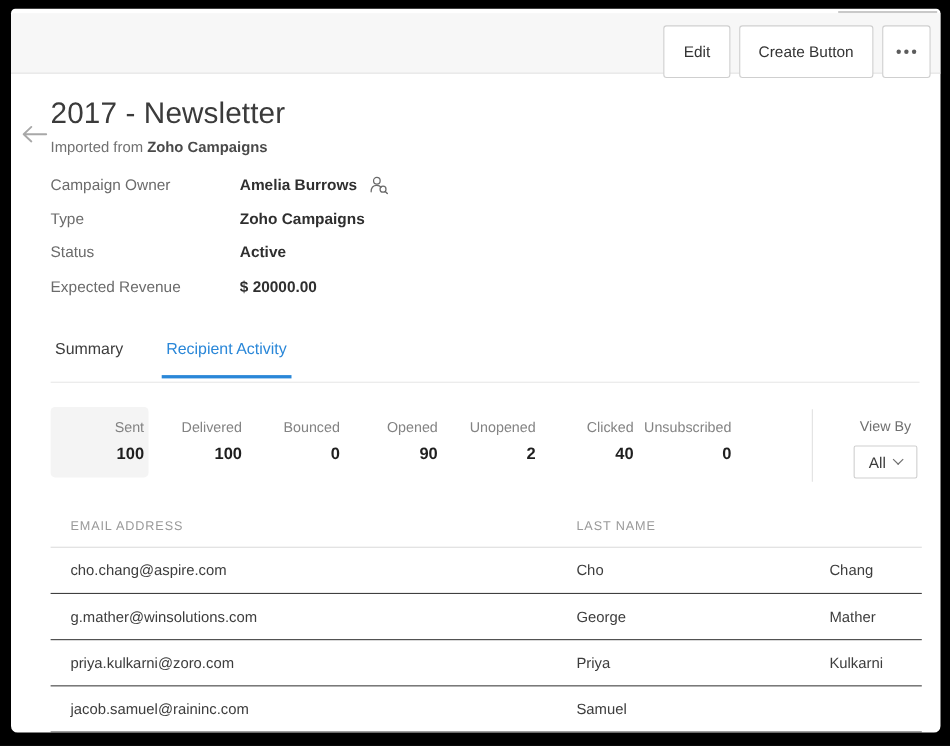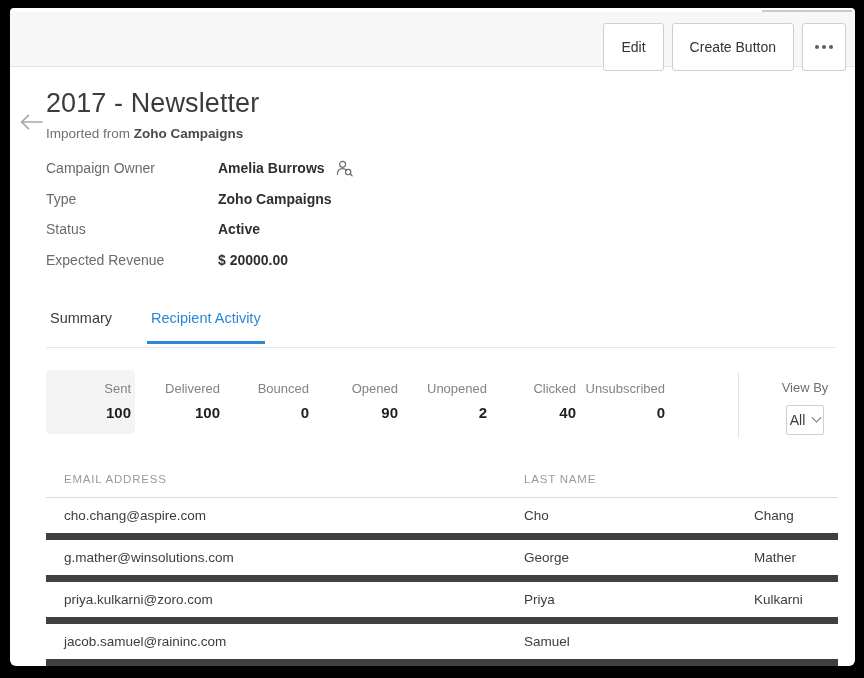--- a/index.html
+++ b/index.html
@@ -220,21 +220,21 @@
     width: 92px;
     text-align: center;
   }
   .viewby-label {
     font-size: 13px;
     color: #707070;
     line-height: 18px;
   }
   .viewby-select {
     margin-top: 8px;
-    width: 38px;
+    width: 58px;
     height: 30px;
     border: 1px solid #cfcfcf;
     border-radius: 2px;
     background: #ffffff;
     display: inline-flex;
     align-items: center;
     justify-content: center;
     gap: 8px;
     cursor: pointer;
   }
@@ -250,21 +250,21 @@
   .table {
     position: absolute;
     left: 36px;
     top: 452px;
     width: 792px;
   }
   .trow {
     display: flex;
     align-items: center;
     height: 42px;
-    border-bottom: 7px solid #404040;
+    border-bottom: 1px solid #404040;
   }
   .trow.head {
     height: 38px;
     border-bottom: 1px solid #dcdcdc;
   }
   .trow.head .c {
     font-size: 11.5px;
     color: #9a9a9a;
     letter-spacing: 0.8px;
   }

